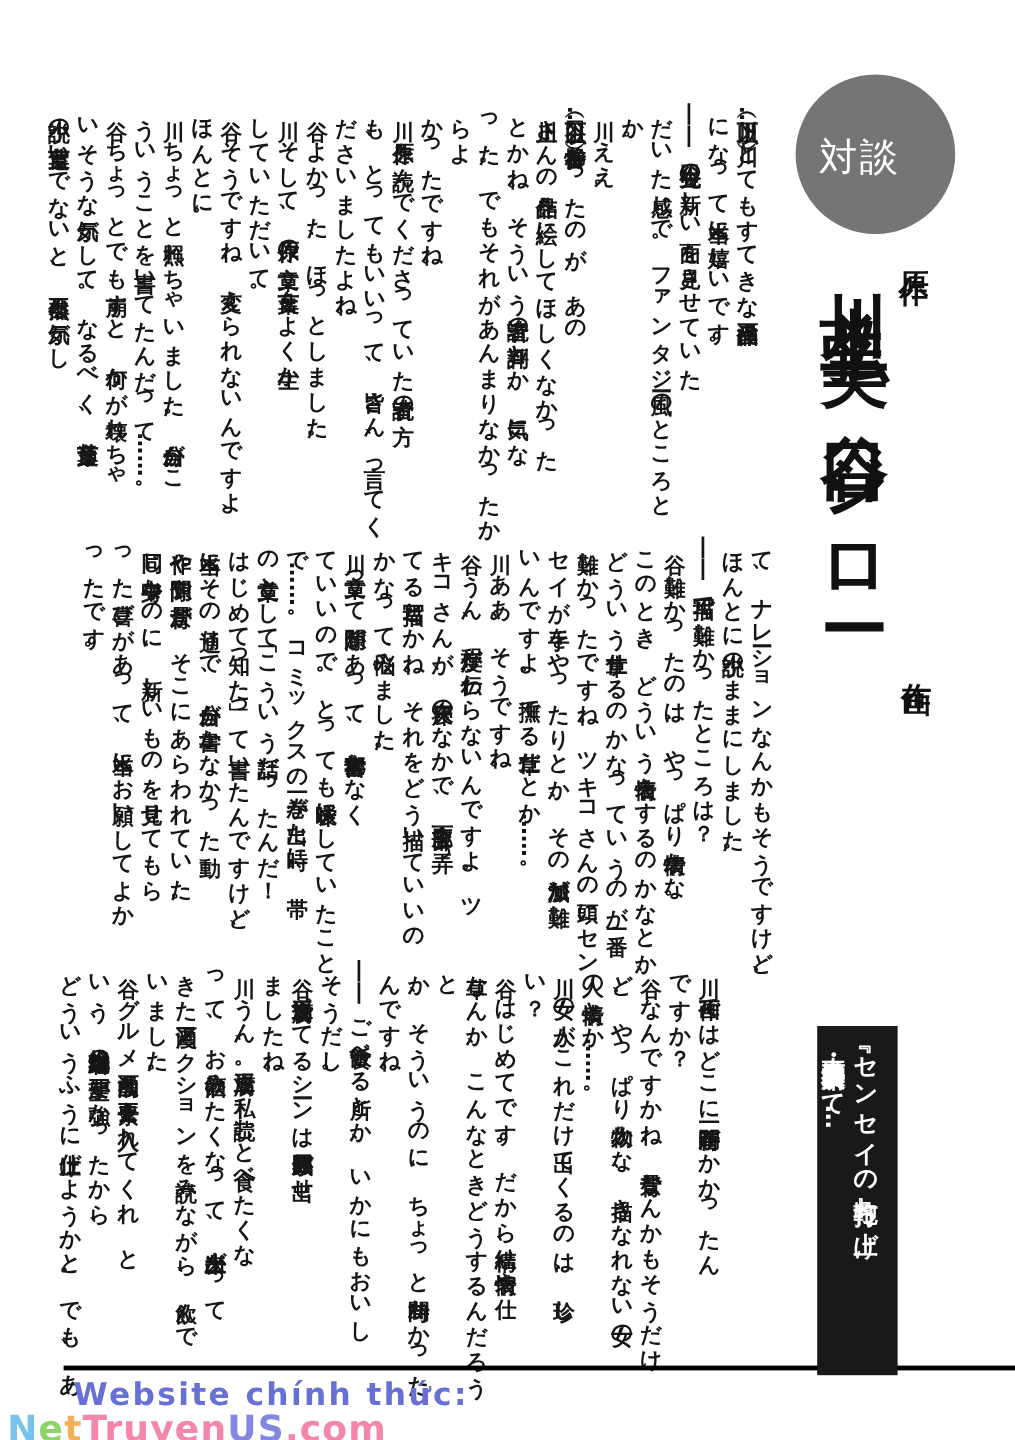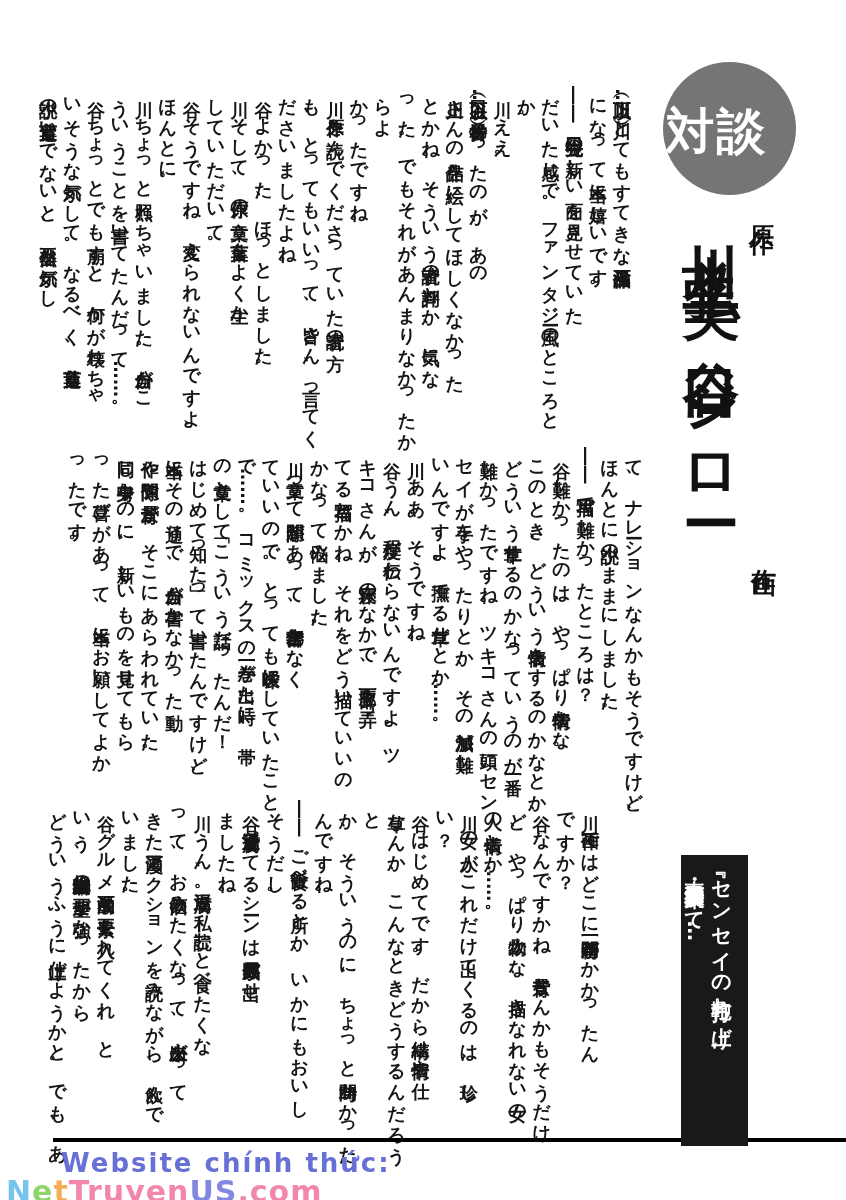--- a/index.html
+++ b/index.html
@@ -10,21 +10,21 @@
     color:#161616;
   }
 
   
   .badge {
     position:absolute; left:663px; top:62px; width:133px; height:133px;
     background:#757575; border-radius:50%;
     display:flex; align-items:center; justify-content:center;
   }
   .badge-label {
-    color:#ffffff; font-size:49px; font-weight:bold; letter-spacing:2px;
+    color:#ffffff; font-size:32px; font-weight:normal; letter-spacing:2px;
     padding-right:26px; padding-top:6px; white-space:nowrap;
   }
 
   
   .role {
     position:absolute; writing-mode:vertical-rl; text-orientation:mixed;
     font-family:"DejaVu Serif", serif; font-size:25px; font-weight:bold;
     color:#111111; letter-spacing:5px; white-space:nowrap;
   }
   .role-original { left:745px; top:206px; }

